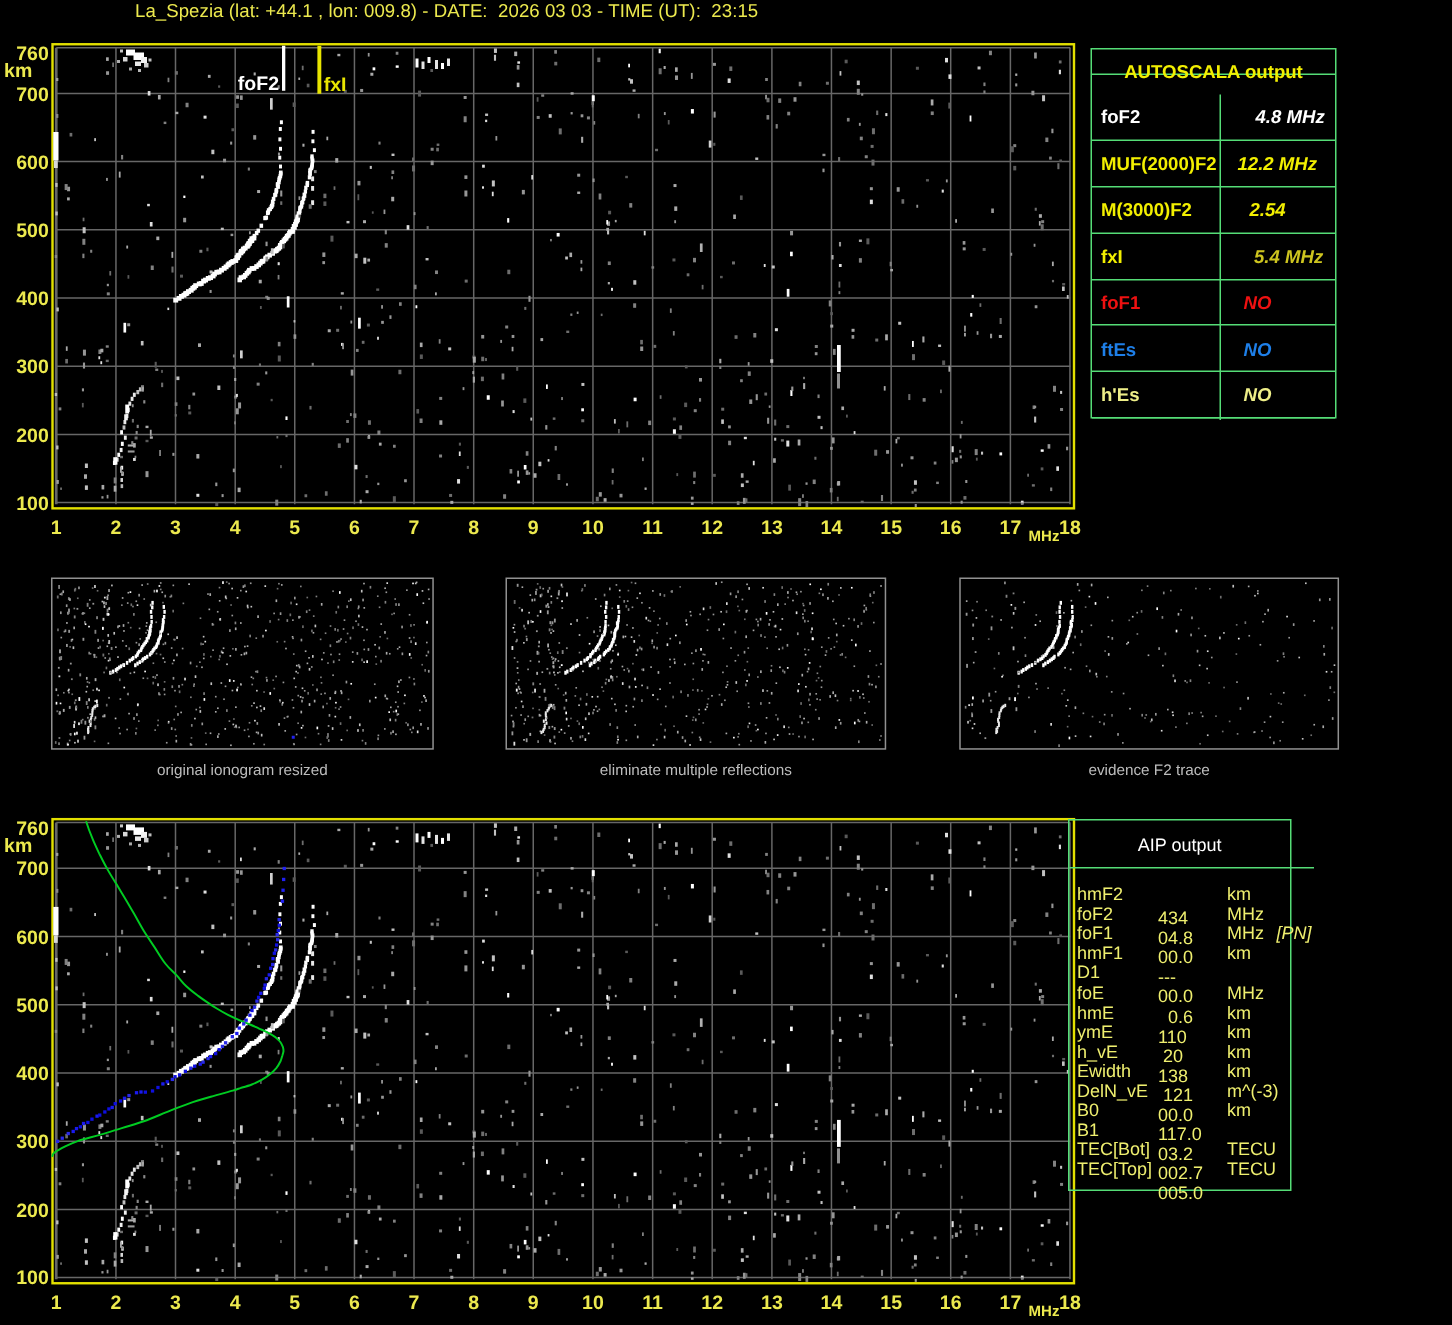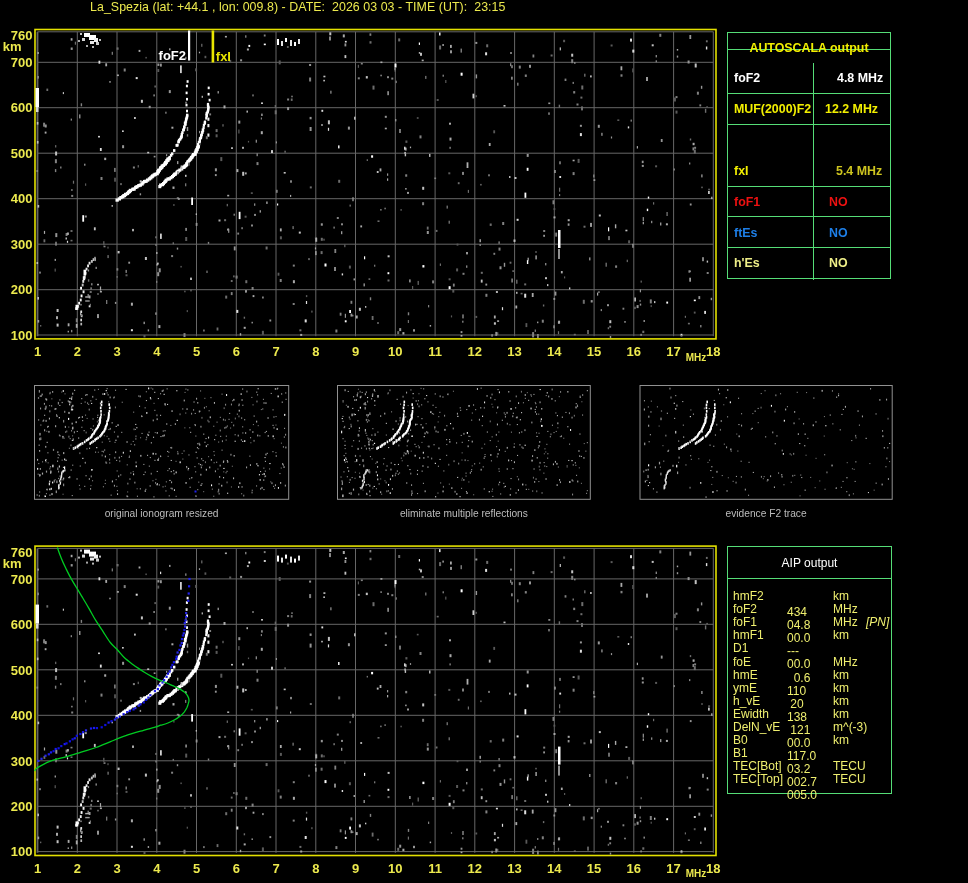--- a/index.html
+++ b/index.html
@@ -6,23 +6,23 @@
 .title { position:absolute; left:90px; top:0px; color:#ece94e; font-weight:normal; font-size:12.4px; letter-spacing:0.05px; white-space:pre; }
 svg text.ax { font-family:"Liberation Sans",sans-serif; font-weight:bold; font-size:13px; fill:#ece94e; }
 svg text.axs { font-family:"Liberation Sans",sans-serif; font-weight:bold; font-size:10px; fill:#ece94e; }
 svg text.mk { font-family:"Liberation Sans",sans-serif; font-weight:bold; font-size:13px; }
 svg text.cap { font-family:"Liberation Sans",sans-serif; font-size:10.2px; fill:#bcbcbc; }
 .t1 { position:absolute; left:727px; top:31.5px; width:164px; height:247px; border:1px solid #55dd77; font-weight:bold; font-size:12.4px; }
 .t1h { position:absolute; top:0; left:0; width:162px; height:17px; line-height:31px; text-align:center; color:#f2ef00; border-bottom:1px solid #55dd77; }
 .t1r { position:absolute; left:0; width:162px; height:30.9px; line-height:30.9px; border-bottom:1px solid #55dd77; }
 .t1r:last-of-type { border-bottom:none; }
 .t1l { position:absolute; left:6px; }
-.t1v { position:absolute; }
+.t1v { position:absolute;font-style:italic; }
 .t1div { position:absolute; left:85px; top:30.5px; width:1px; height:216.5px; background:#55dd77; }
-.t2 { position:absolute; left:727px; top:546px; width:165px; height:248px; border:1px solid #55dd77; font-size:12px; color:#efef6f; }
+.t2 { position:absolute; left:712px; top:546px; width:149px; height:248px; border:1px solid #55dd77; font-size:12px; color:#efef6f; }
 .t2h { position:absolute; top:9px; width:100%; text-align:center; color:#ffffff; }
 .t2line { position:absolute; top:31px; left:0; width:163px; height:1px; background:#55dd77; }
 .t2r { position:absolute; left:0; width:163px; height:13px; line-height:13px; }
 .t2l { position:absolute; left:5px; }
 .t2v { position:absolute; left:59px; white-space:pre;margin-top:16px; }
 .t2u { position:absolute; left:105px; }
 .t2e { position:absolute; left:138px;font-style:italic; }
 </style></head><body>
 <div class="title">La_Spezia (lat: +44.1 , lon: 009.8) - DATE:&nbsp; 2026 03 03 - TIME (UT):&nbsp; 23:15</div>
 <svg width="968" height="883" style="position:absolute;left:0;top:0">
@@ -2923,20 +2923,24 @@
 <div class="t1">
     <div class="t1h">AUTOSCALA output</div>
     <div class="t1r" style="top:30.5px">
       <span class="t1l" style="color:#ffffff">foF2</span>
       <span class="t1v" style="color:#ffffff;left:109px">4.8 MHz</span>
     </div>
     <div class="t1r" style="top:61.4px">
       <span class="t1l" style="color:#f2ef00">MUF(2000)F2</span>
       <span class="t1v" style="color:#f2ef00;left:97px">12.2 MHz</span>
     </div>
+    <div class="t1r" style="top:92.3px">
+      <span class="t1l" style="color:#f2ef00">M(3000)F2</span>
+      <span class="t1v" style="color:#f2ef00;left:105px">2.54</span>
+    </div>
     <div class="t1r" style="top:123.2px">
       <span class="t1l" style="color:#f2ef00">fxI</span>
       <span class="t1v" style="color:#cdc41f;left:108px">5.4 MHz</span>
     </div>
     <div class="t1r" style="top:154.1px">
       <span class="t1l" style="color:#ee1111">foF1</span>
       <span class="t1v" style="color:#ee1111;left:101px">NO</span>
     </div>
     <div class="t1r" style="top:185.0px">
       <span class="t1l" style="color:#1e7fe8">ftEs</span>

